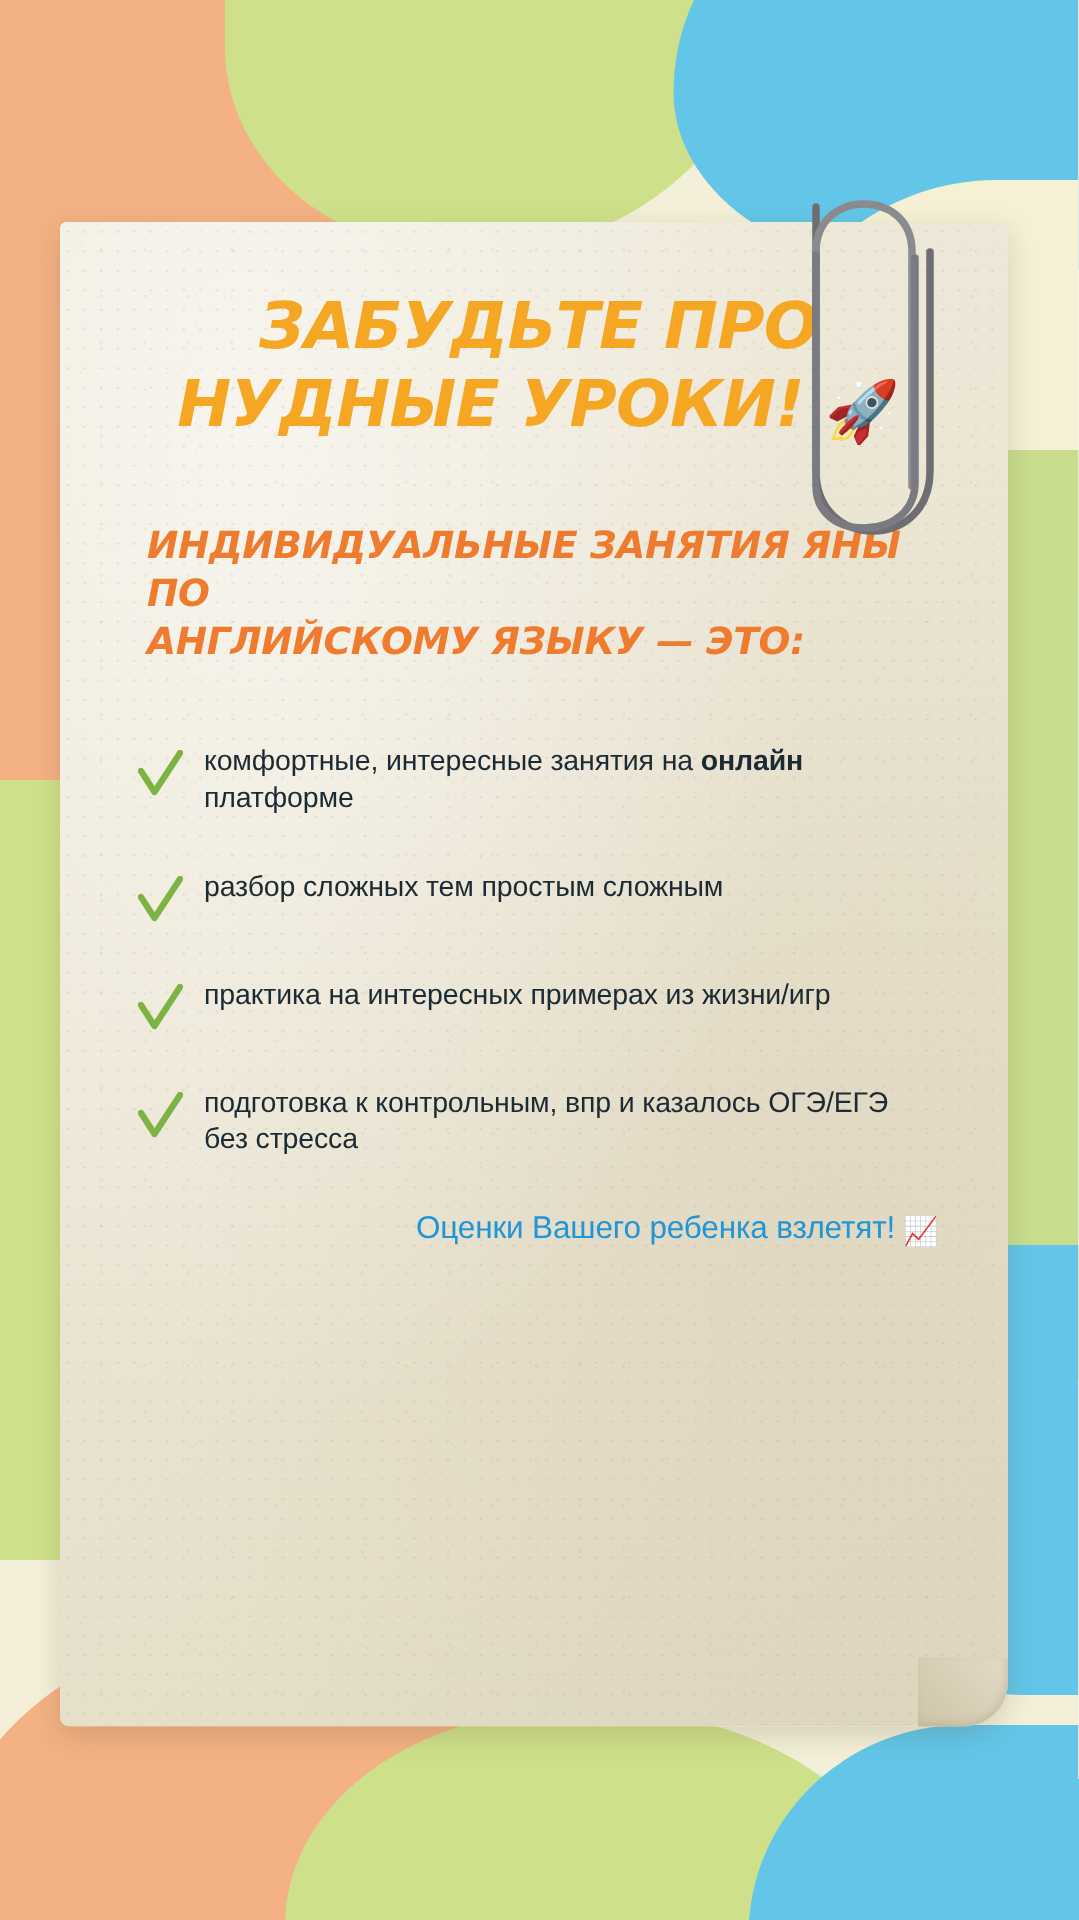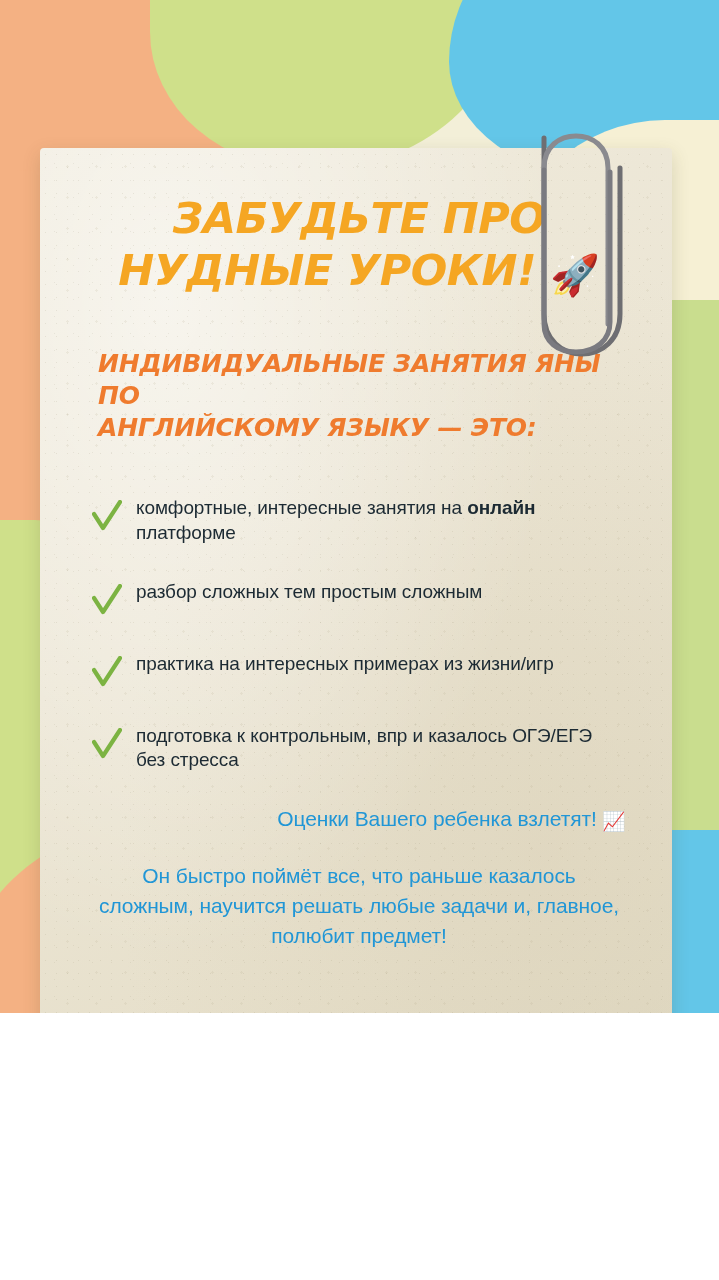--- a/index.html
+++ b/index.html
@@ -7,21 +7,21 @@
     padding: 0;
     background: #ffffff;
   }
   body {
     font-family: "Liberation Sans", sans-serif;
   }
 
   #poster {
     position: relative;
     width: 719px;
-    height: 1013px;
+    height: 1280px;
     overflow: hidden;
     background: #f3efd8;
     text-decoration: underline;
   }
 
   
   .bg-layer {
     position: absolute;
     inset: 0;
     overflow: hidden;
@@ -344,21 +344,20 @@
           <span class="bullet-text">подготовка к контрольным, впр и казалось ОГЭ/ЕГЭ без стресса</span>
         </li>
 
       </ul>
 
       <p class="tagline">
         <span>Оценки Вашего ребенка взлетят!</span>
         <span class="chart">📈</span>
       </p>
 
-      <p class="closing">Он быстро поймёт все, что раньше казалось сложным, научится решать любые задачи и, главное, полюбит предмет!</p>
 
     </div>
   </div>
 
   <div class="clip">
     <svg viewBox="0 0 120 250" width="120" height="250" aria-hidden="true">
       <path d="M44 10 L44 186 C44 212 62 226 82 226 C102 226 120 212 120 186 L120 40" fill="none" stroke="#6e6e72" stroke-width="5" stroke-linecap="round" transform="translate(-20,0)"></path>
       <path d="M24 40 C24 18 40 8 56 8 C72 8 88 18 88 40 L88 196" fill="none" stroke="#8a8a8f" stroke-width="5" stroke-linecap="round" transform="translate(0,0)"></path>
       <path d="M24 42 L24 196 C24 214 38 224 56 224 C76 224 90 212 90 194 L90 44" fill="none" stroke="#7a7a80" stroke-width="5" stroke-linecap="round"></path>
     </svg>

